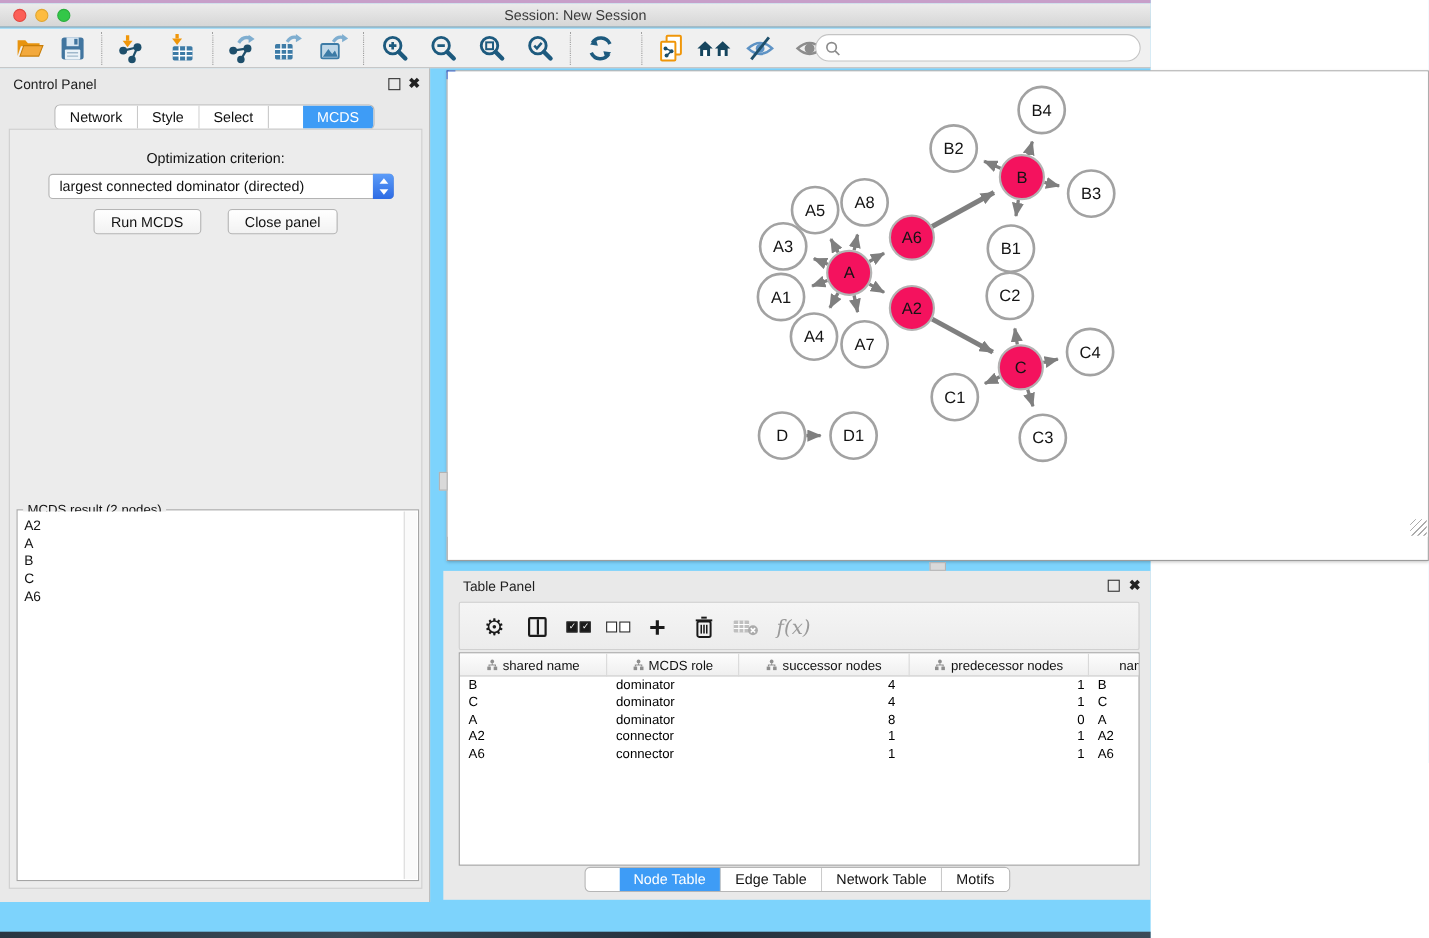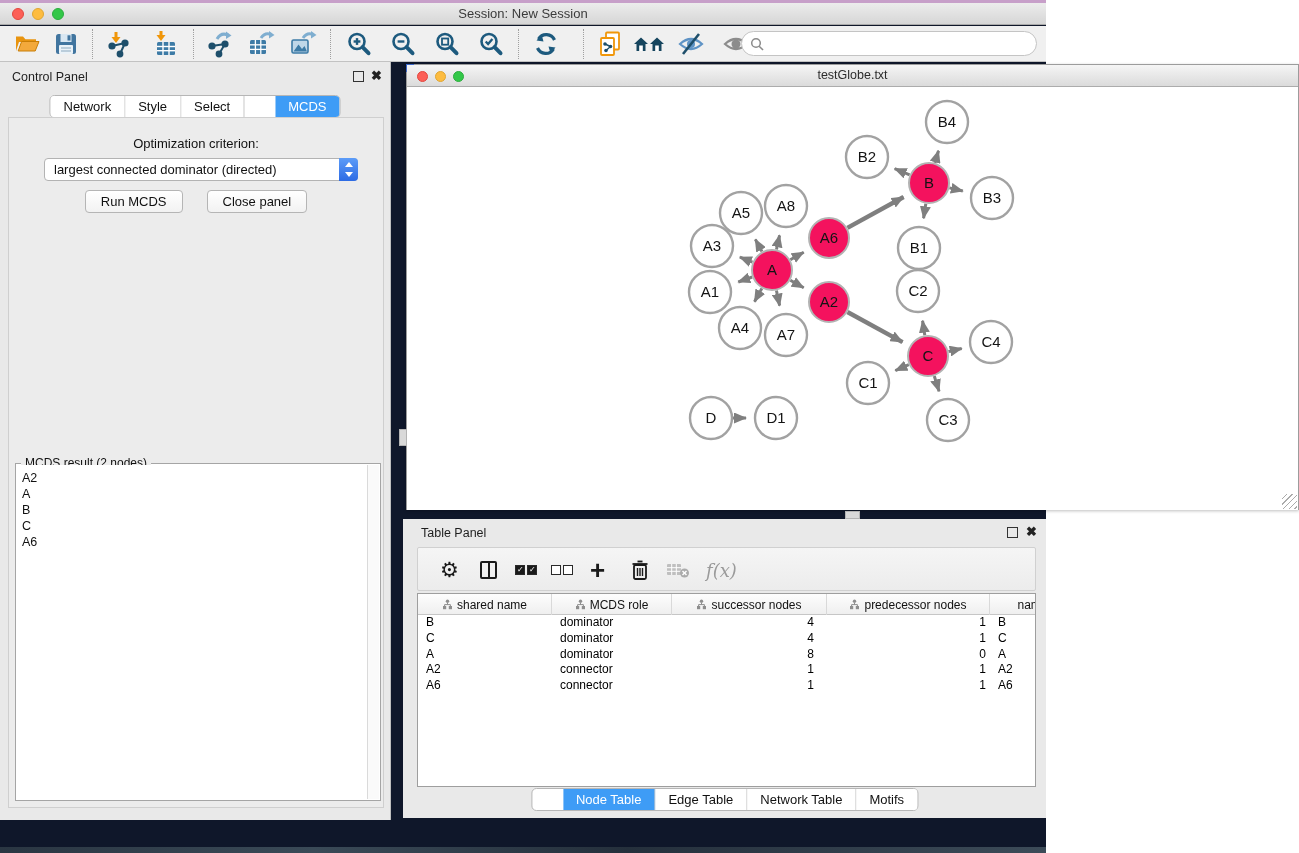--- a/index.html
+++ b/index.html
@@ -1,17 +1,17 @@
 <!DOCTYPE html>
 <html><head>
 <meta charset="utf-8">
 <style>
   * { box-sizing: border-box; margin: 0; padding: 0; }
   html,body { width:1299px; height:853px; overflow:hidden; font-family:"Liberation Sans",sans-serif; }
-  #screen { position:relative; width:1046px; height:853px; background:#0f172a; }
+  #screen { position:relative; width:1046px; height:853px; background:#7dd3fc; }
 
   
   #desktop-top { position:absolute; left:0; top:0; width:100%; height:3px; background:#C79FC9; }
   #desktop-bottom { position:absolute; left:0; top:847px; width:100%; height:6px;
     background:linear-gradient(90deg,#2A3642,#3A4A57 30%,#25303C 60%,#3C4B58); }
 
   
   #titlebar { position:absolute; left:0; top:3px; width:100%; height:22px;
     background:linear-gradient(#ECECEC,#D6D6D6); border-bottom:1px solid #A9A9A9; }
   .lights { position:absolute; left:12px; top:5px; display:flex; gap:8px; }
@@ -328,28 +328,20 @@
             <div class="result-item">C</div>
             <div class="result-item">A6</div>
           </div>
         <div id="result-scroll"></div>
       </div>
     </div>
   </div>
 
   <div id="net-window">
     <div id="corner-mark"></div>
-    <div id="nw-titlebar">
-      <div class="lights">
-        <span class="light red"></span>
-        <span class="light yellow"></span>
-        <span class="light green"></span>
-      </div>
-      <div class="title">testGlobe.txt</div>
-    </div>
     <div id="nw-canvas">
       <svg id="graph-svg" width="890" height="422" viewBox="0 0 890 422">
         <defs>
           <marker id="arw" markerUnits="userSpaceOnUse" markerWidth="13" markerHeight="11" refX="12" refY="5.5" orient="auto">
             <path d="M0 0 L13 5.5 L0 11 Z" fill="#7F7F7F"></path>
           </marker>
         </defs>
         <g id="edges-layer">
             <line x1="354.96678911489033" y1="164.55183804995966" x2="348.33315840729955" y2="152.3545170714862" stroke="#7F7F7F" stroke-width="3" marker-end="url(#arw)"></line>
             <line x1="369.4876344549141" y1="162.4850996346785" x2="372.58909363583706" y2="148.30700052188786" stroke="#7F7F7F" stroke-width="3" marker-end="url(#arw)"></line>

